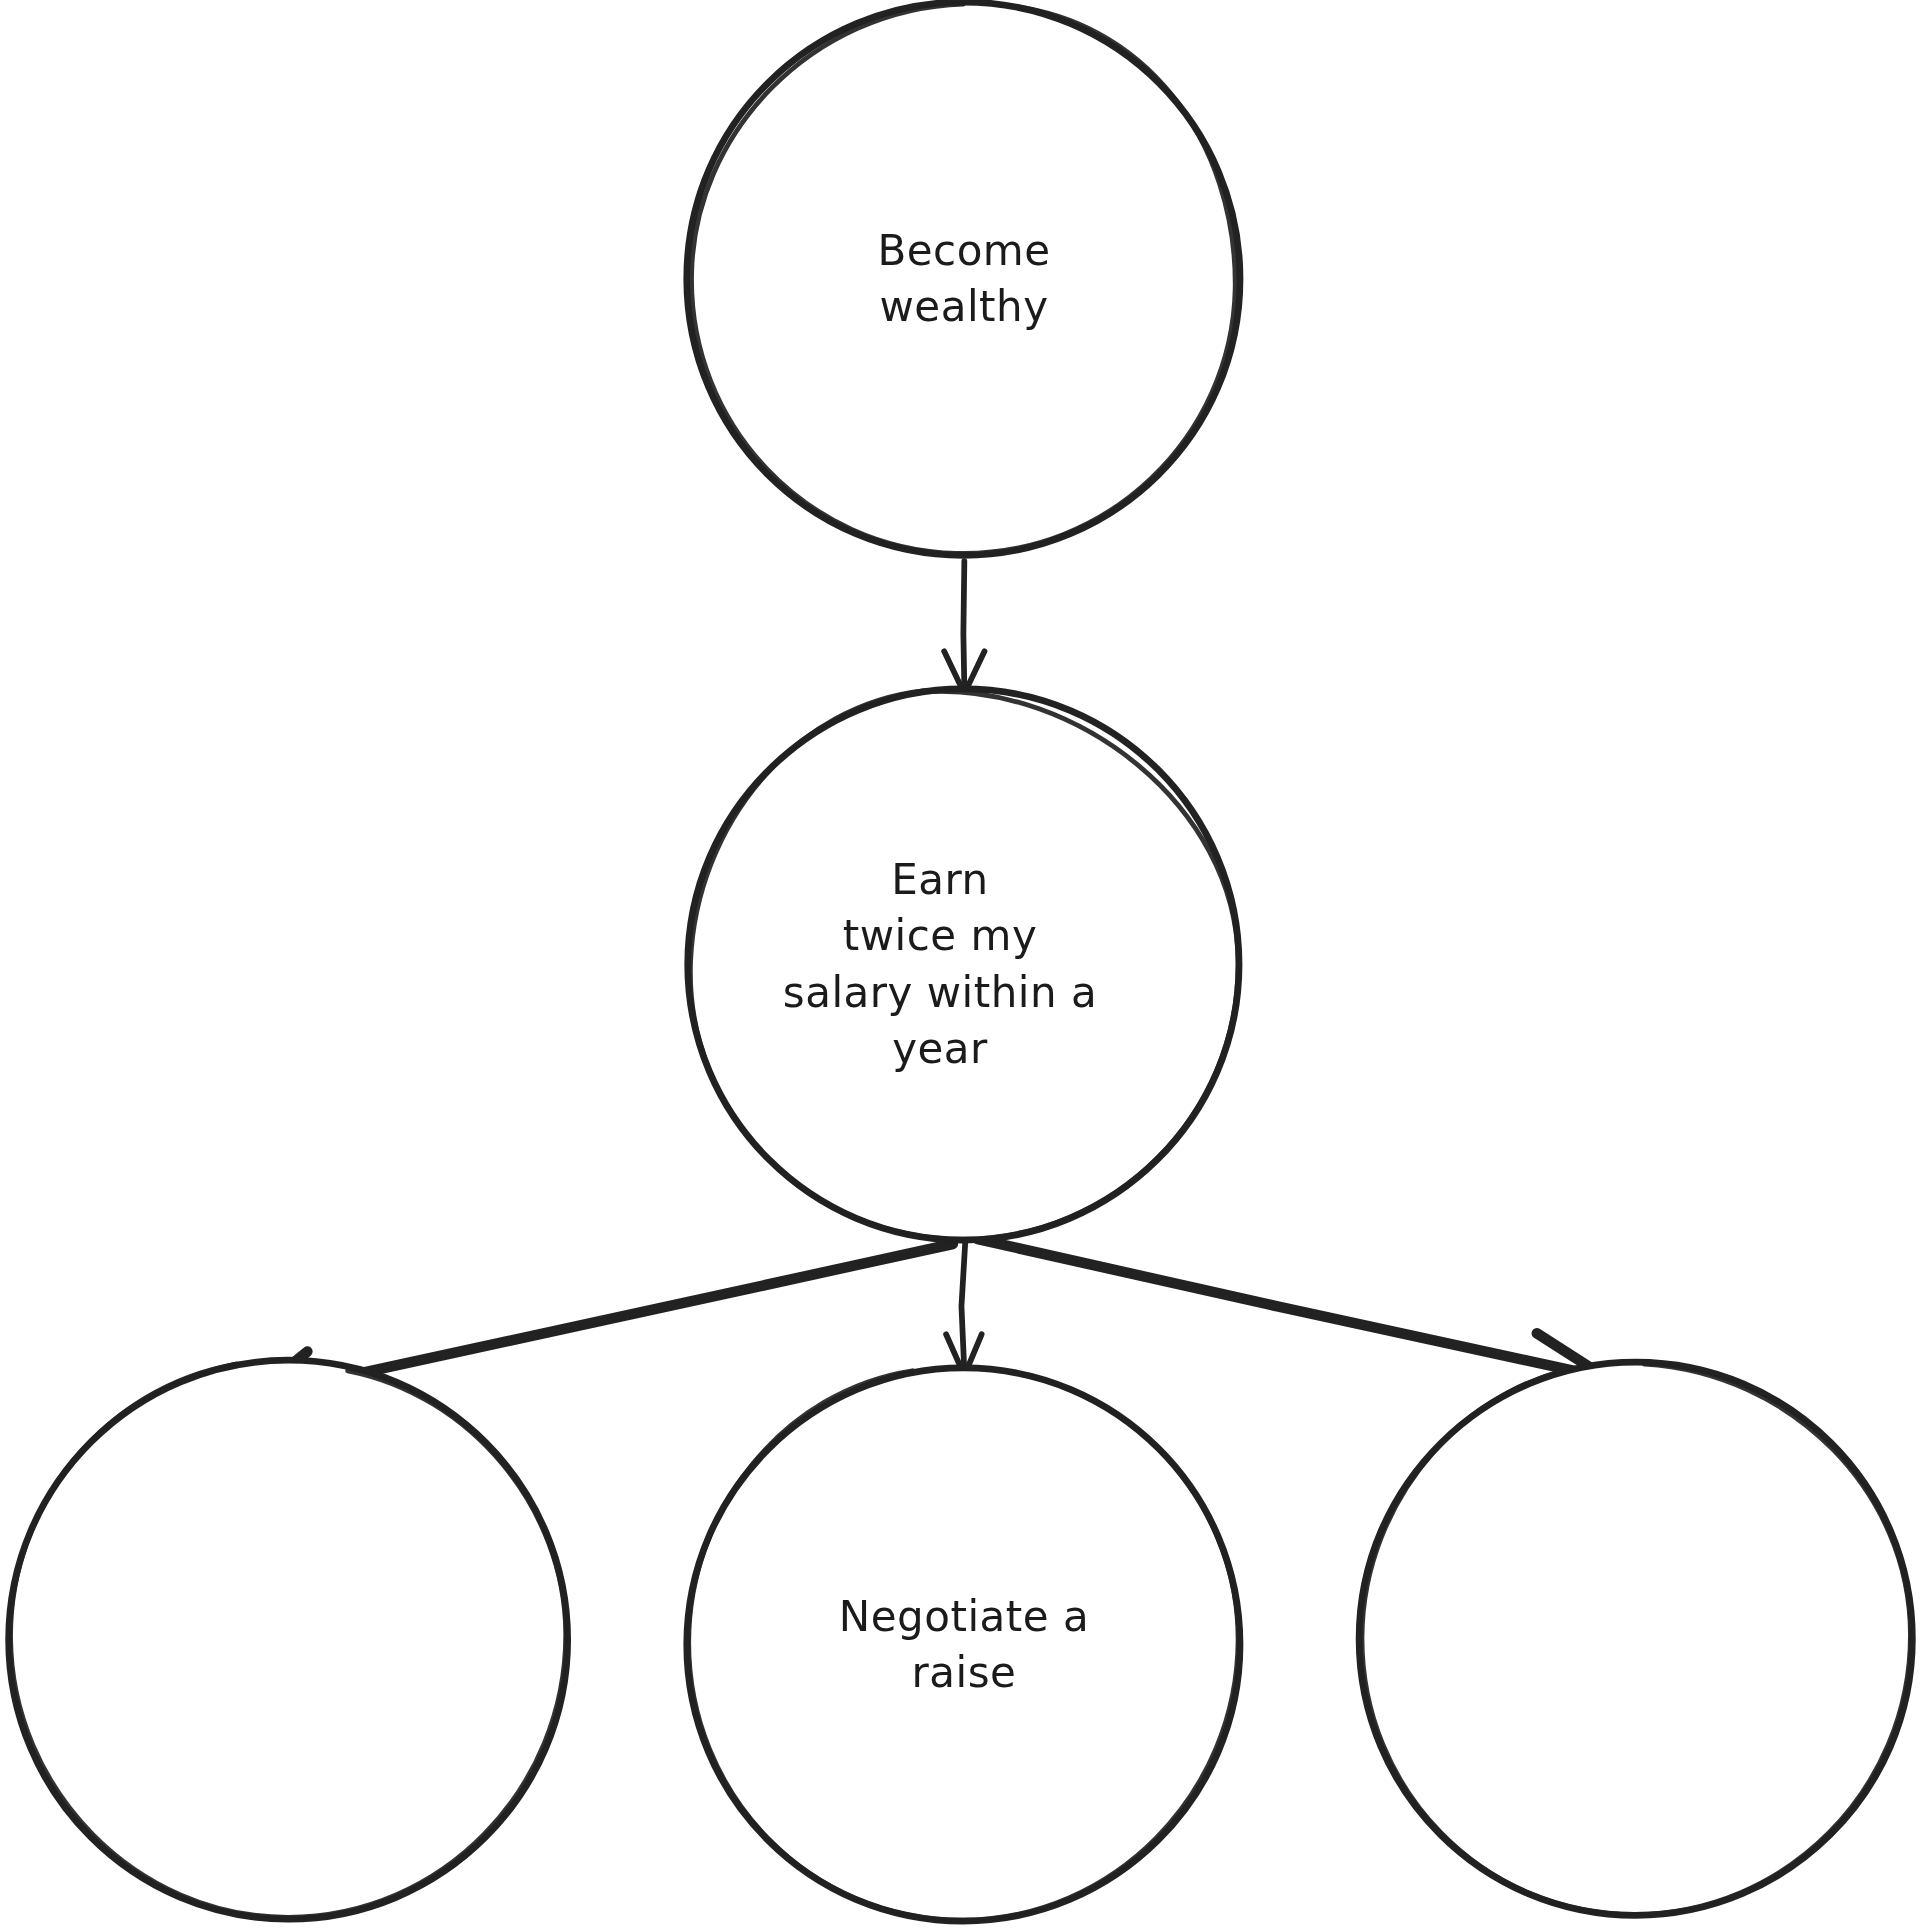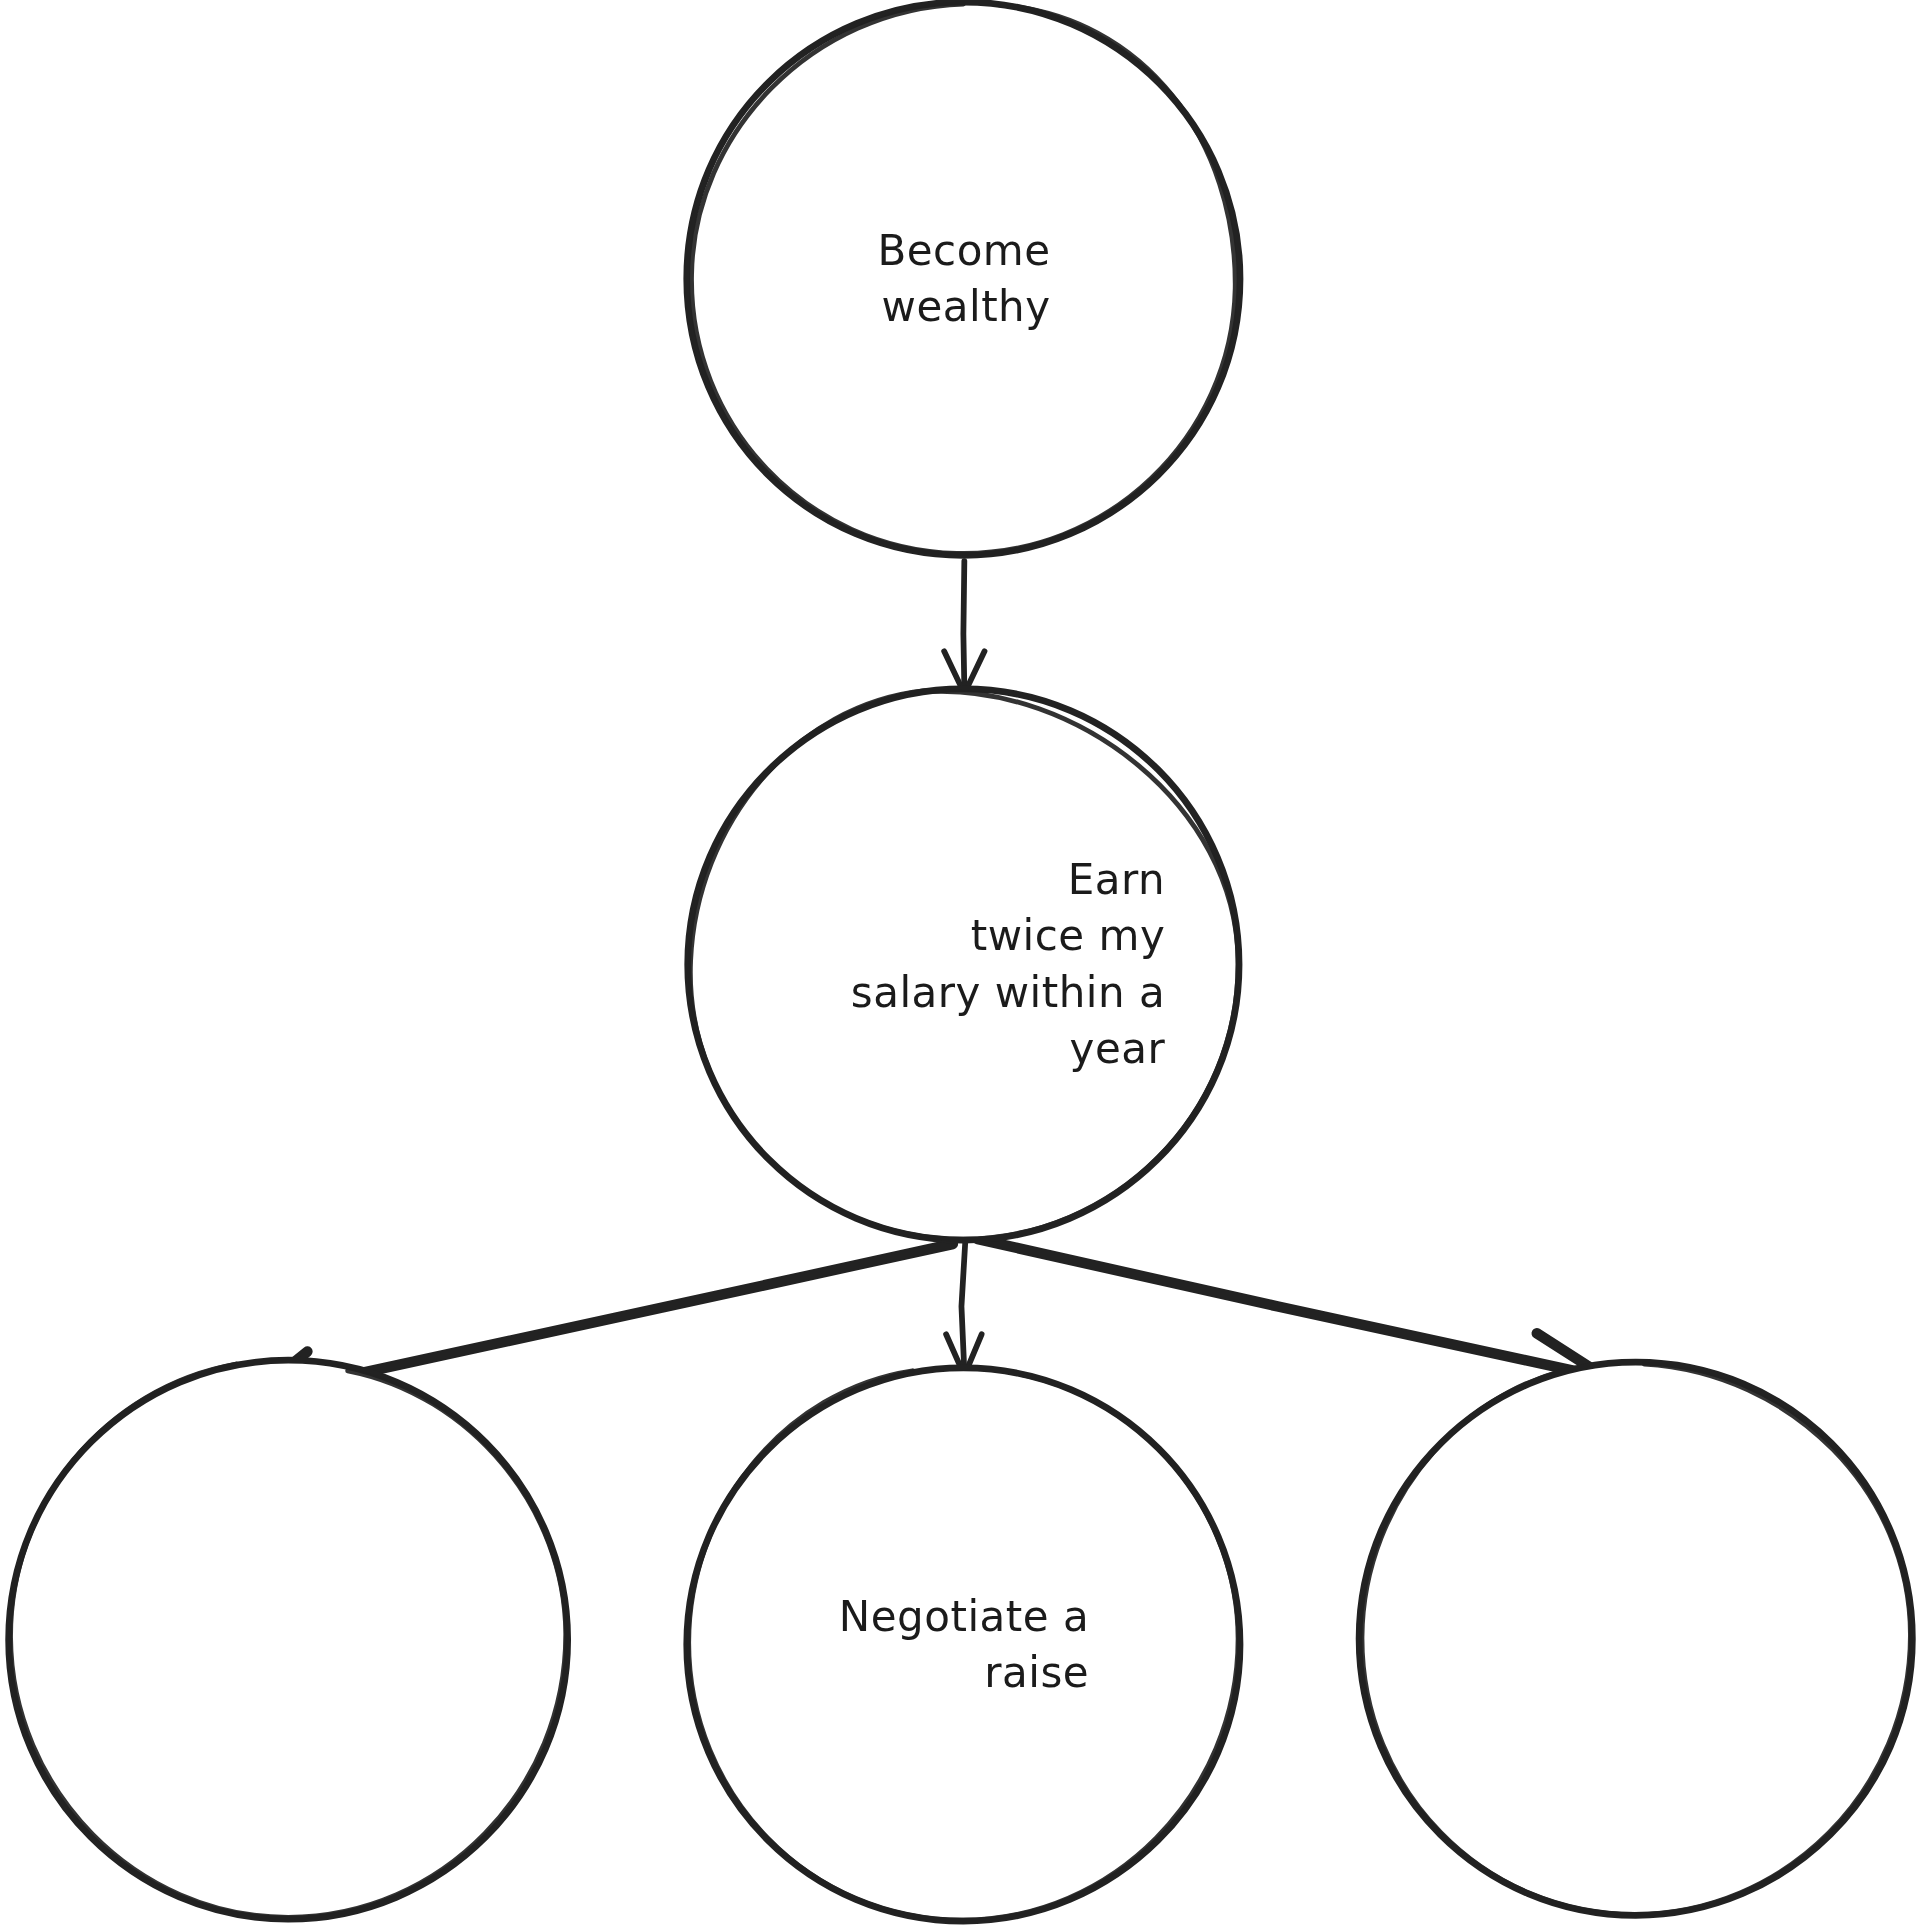--- a/index.html
+++ b/index.html
@@ -50,21 +50,21 @@
   .edge-thin { stroke-width: 6; }
   .edge-thick { stroke-width: 11; }
   .edge-head {
     fill: none;
     stroke: #222222;
     stroke-linecap: round;
     stroke-linejoin: round;
   }
   .node-label {
     position: absolute;
-    text-align: right;
+    text-align: center;
     color: #1b1b1b;
     font-family: "DejaVu Sans", sans-serif;
     font-weight: 400;
     letter-spacing: 0.5px;
     line-height: 1.34;
     pointer-events: none;
     white-space: pre-line;
     transform: translate(-50%, -50%);
   }
 </style>
@@ -158,21 +158,21 @@
                C1989 1864 1858 1993 1701 1993
                C1543 1993 1417 1862 1418 1704
                C1419 1560 1530 1432 1668 1420"></path>
     </g>
 
   </svg>
 
   <div class="node-label" style="left:964px; top:279px; font-size:42px;">Become
 wealthy</div>
 
-  <div class="node-label" style="left:1008px; top:965px; font-size:42px;">Earn
+  <div class="node-label" style="left:940px; top:965px; font-size:42px;">Earn
 twice my
 salary within a
 year</div>
 
 
   <div class="node-label" style="left:964px; top:1645px; font-size:42px;">Negotiate a
 raise</div>
 
 
 </div>

